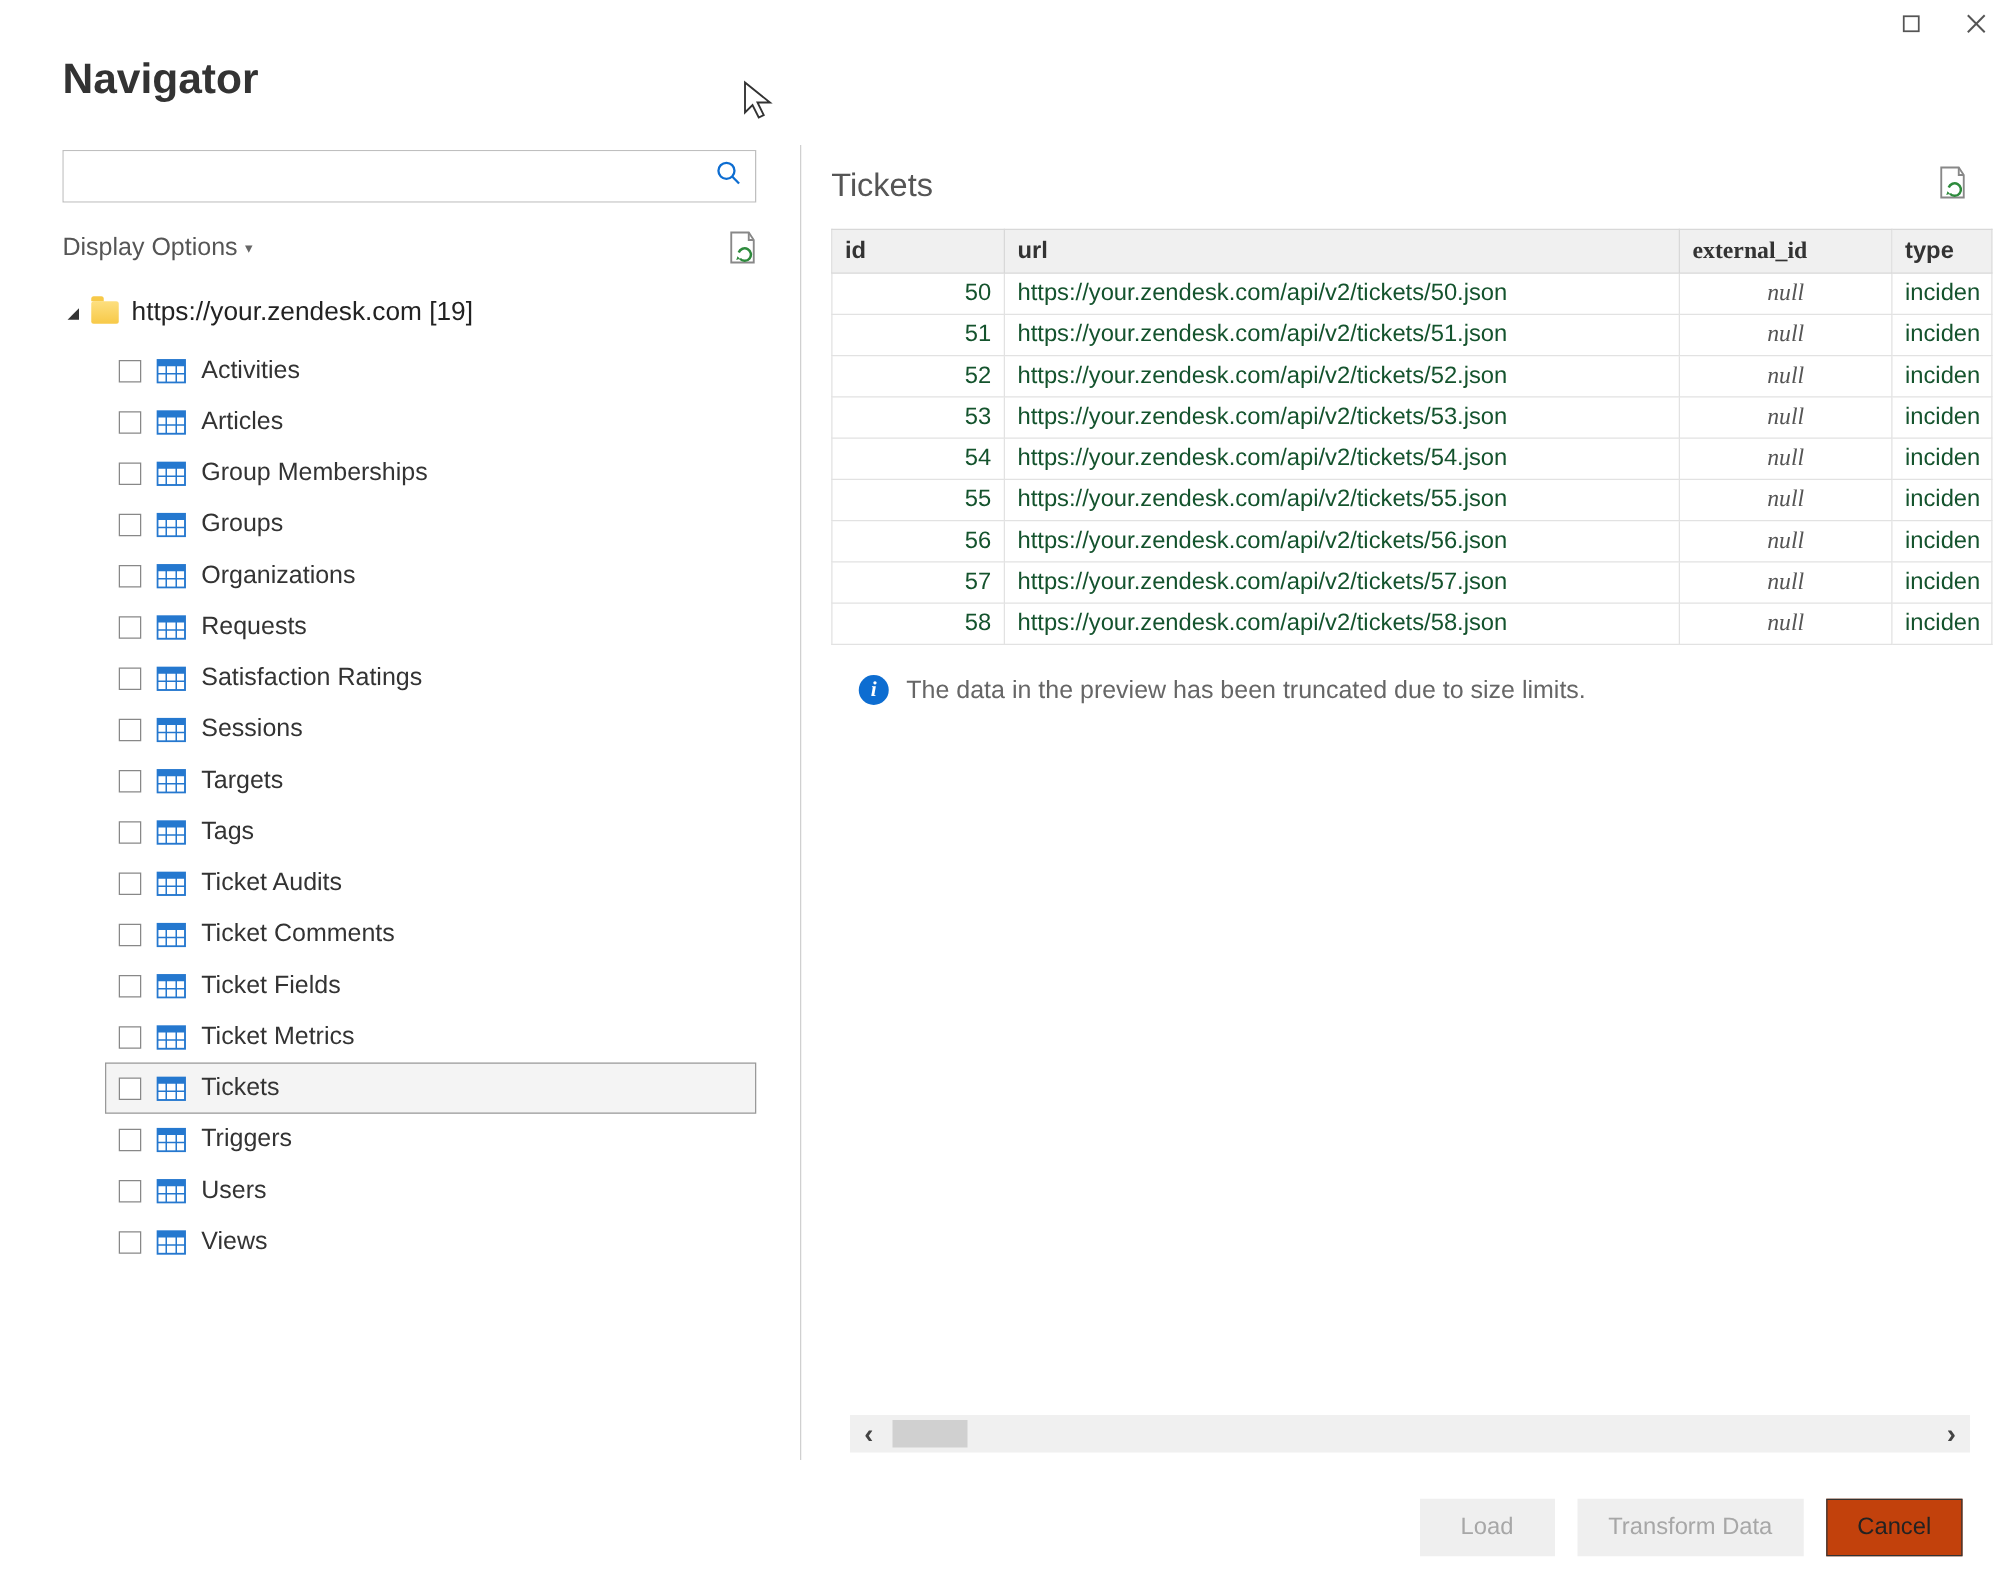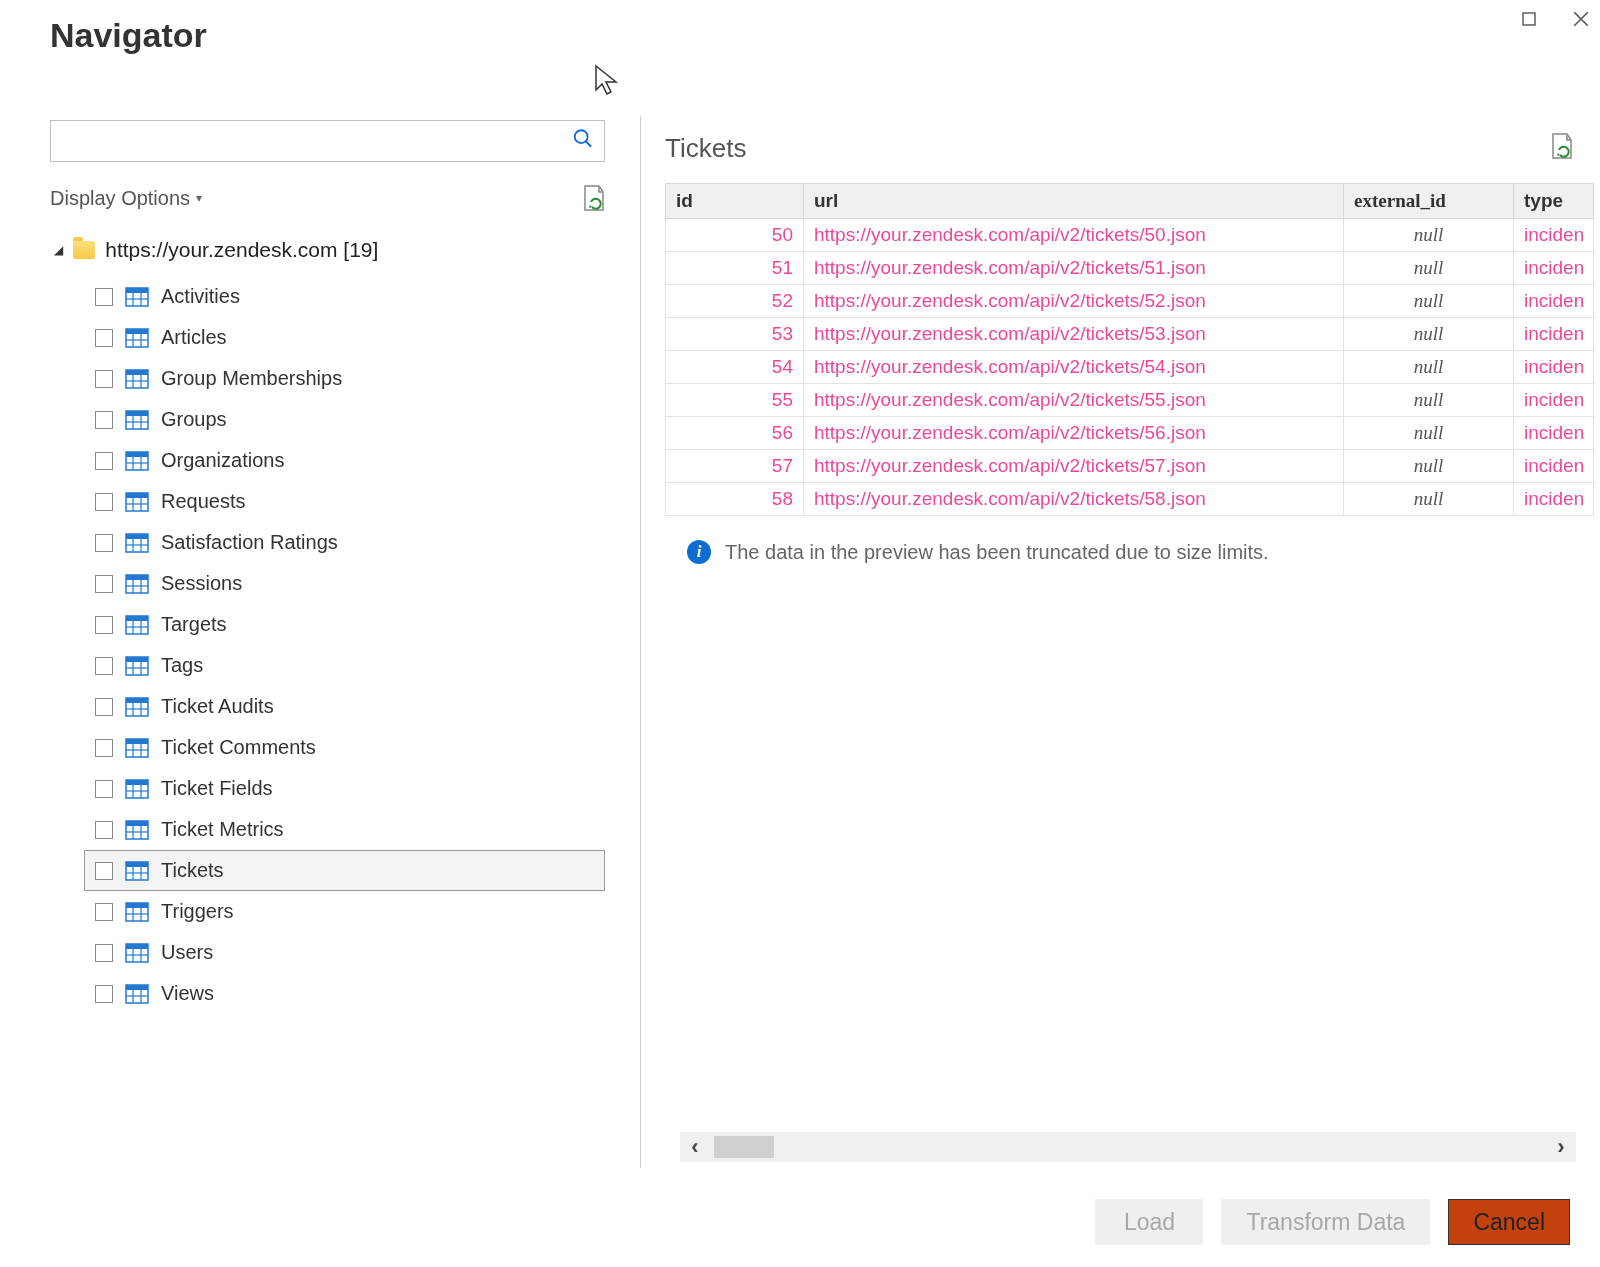--- a/index.html
+++ b/index.html
@@ -26,21 +26,21 @@
   }
   .tb-btn {
     width: 26px; height: 26px;
     display: flex; align-items: center; justify-content: center;
     color: #555;
   }
   .tb-btn svg { stroke: #555; stroke-width: 1.4; fill: none; }
 
   .header-title {
     position: absolute;
-    left: 50px; top: 16px;
+    left: 50px; top: 44px;
     font-size: 34px;
     font-weight: 600;
     color: #333;
   }
 
   
   .left-pane {
     position: absolute;
     left: 50px; top: 120px;
     width: 555px;
@@ -186,21 +186,21 @@
     font-weight: 600;
     color: #333;
     overflow: hidden;
     white-space: nowrap;
   }
   .data-grid td {
     border: 1px solid #e2e2e2;
     padding: 5px 10px;
     overflow: hidden;
     white-space: nowrap;
-    color: #ec4899;
+    color: #14532d;
   }
   .col-id { width: 138px; text-align: right; }
   .data-grid td.col-id { text-align: right; }
   .col-url { width: 540px; }
   .col-ext { width: 170px; text-align: right; font-family: Liberation Serif, serif; }
   .data-grid td.col-ext { text-align: center; font-style: italic; color: #555; }
   .col-type { width: 80px; }
 
   .truncate-msg {
     margin-top: 24px;
@@ -252,21 +252,21 @@
   .footer {
     position: absolute;
     right: 30px; bottom: 22px;
     display: flex;
     gap: 18px;
   }
   .btn {
     min-width: 108px;
     height: 46px;
     padding: 0 24px;
-    font-size: 23px;
+    font-size: 19px;
     border: 1px solid transparent;
     background: #efefef;
     color: #999;
     display: flex;
     align-items: center;
     justify-content: center;
   }
   .btn.primary {
     border: 1.5px solid #333;
     background: #c2410c;

